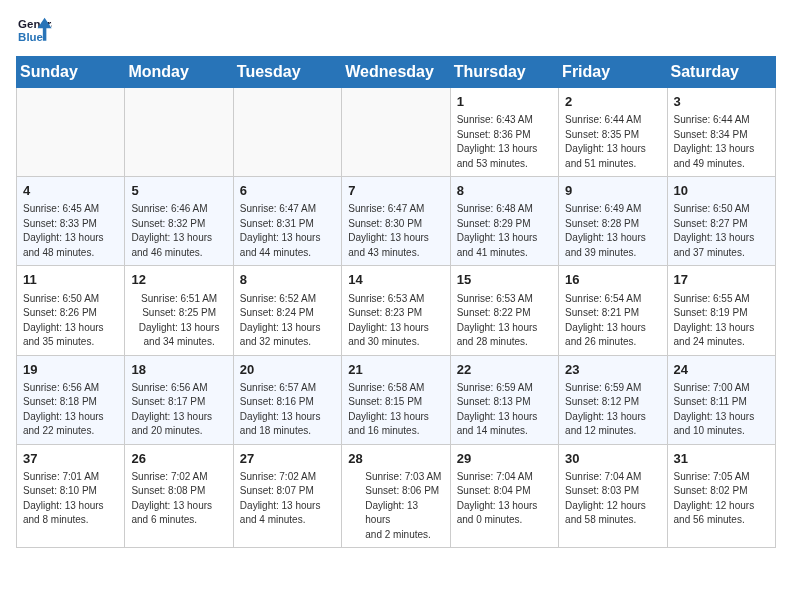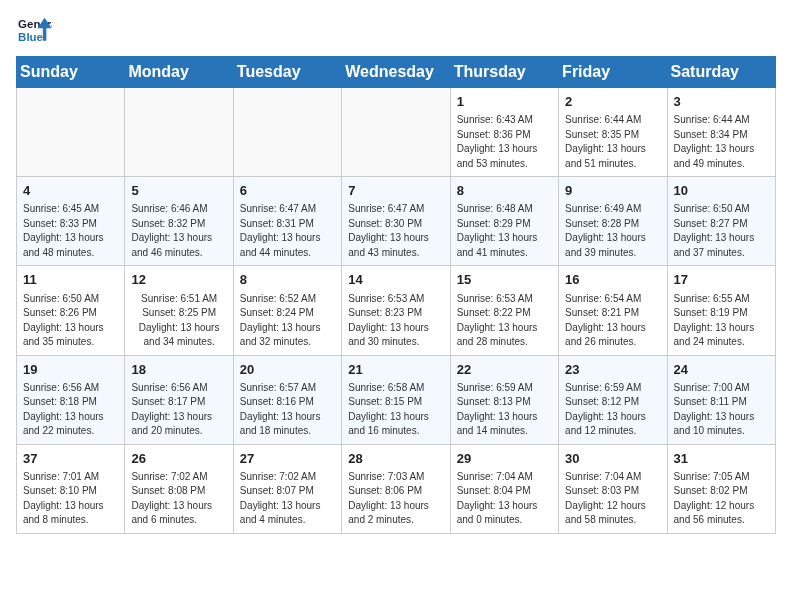--- a/index.html
+++ b/index.html
@@ -308,21 +308,21 @@
         </td>
         <td>
           <span class="day-num">27</span>
           <div class="day-info" style="white-space: pre-line;">Sunrise: 7:02 AM
 Sunset: 8:07 PM
 Daylight: 13 hours
 and 4 minutes.</div>
         </td>
         <td>
           <span class="day-num">28</span>
-          <div class="day-info" style="white-space: pre-line;">Sunrise: 7:03 AM
+          <div class="day-info" style="white-space: pre-line; margin-left: 17px;">Sunrise: 7:03 AM
 Sunset: 8:06 PM
 Daylight: 13 hours
 and 2 minutes.</div>
         </td>
         <td>
           <span class="day-num">29</span>
           <div class="day-info" style="white-space: pre-line;">Sunrise: 7:04 AM
 Sunset: 8:04 PM
 Daylight: 13 hours
 and 0 minutes.</div>

